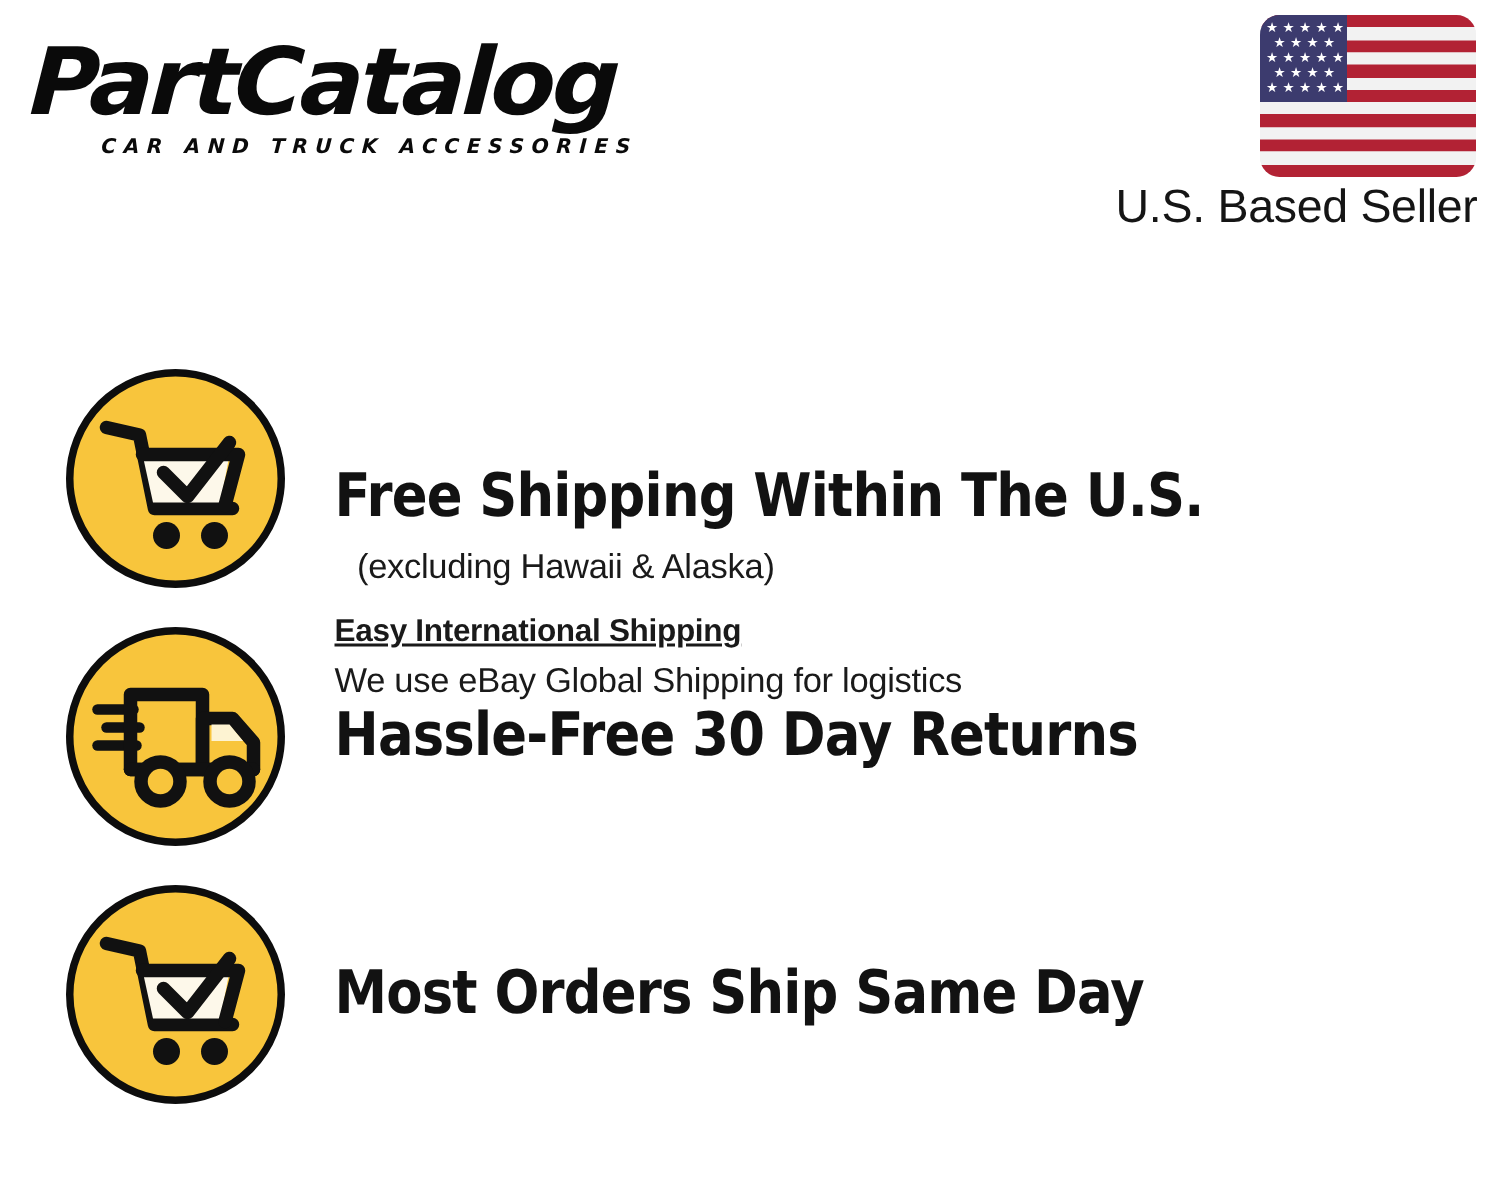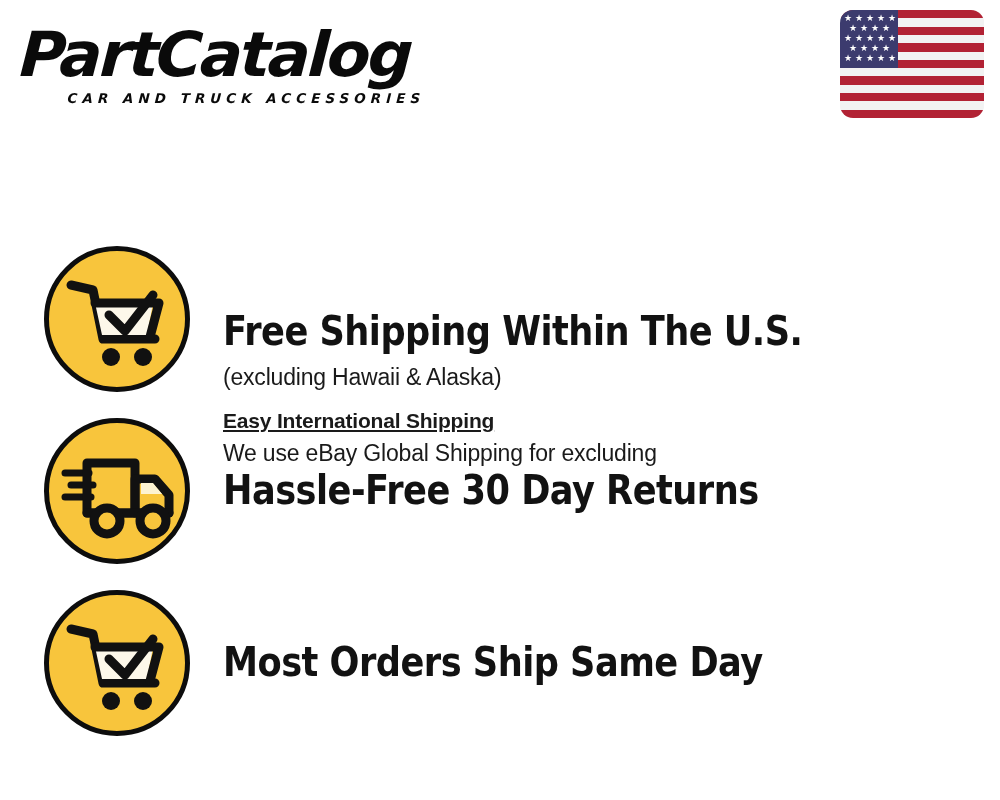--- a/index.html
+++ b/index.html
@@ -145,21 +145,21 @@
     font-weight: 400;
     font-size: 23px;
     line-height: 30px;
     letter-spacing: -0.2px;
     color: #1a1a1a;
     white-space: nowrap;
   }
   .feature-sub.bold { font-weight: 700; font-size: 21px; text-decoration: underline; }
 
   .row0-title { position: absolute; left: 0; top: 62px; }
-  .row0-sub1  { position: absolute; left: 0; top: 116px; }
+  .row0-sub1  { position: absolute; left: 15px; top: 116px; }
   .row0-sub2  { position: absolute; left: 0; top: 160px; }
   .row0-sub3  { position: absolute; left: 0; top: 192px; }
 
   .row-centered-title { position: absolute; left: 0; top: 49px; }
 </style>
 </head>
 <body>
 
 <div id="header">
 
@@ -204,40 +204,41 @@
       <div class="star" style="left:31px;top:35px"></div>
       <div class="star" style="left:42px;top:35px"></div>
       <div class="star" style="left:4px;top:45px"></div>
       <div class="star" style="left:15px;top:45px"></div>
       <div class="star" style="left:26px;top:45px"></div>
       <div class="star" style="left:37px;top:45px"></div>
       <div class="star" style="left:48px;top:45px"></div>
     </div>
   </div>
 
+  <div id="seller-note">U.S. Based Seller</div>
 </div>
 
 <div id="features">
 
   <div class="feature-row" data-row="0">
     <div class="badge-circle">
       <svg width="136" height="136" viewBox="0 0 136 136" aria-hidden="true">
         <path d="M22 34 L44 39 L54 88 L106 88" fill="none" stroke="#111" stroke-width="9" stroke-linecap="round" stroke-linejoin="round"></path>
         <path d="M46 52 L104 52 L98 84 L53 84 Z" fill="#fdf8ea" stroke="none"></path>
         <path d="M46 52 L110 52 L101 86" fill="none" stroke="#111" stroke-width="9" stroke-linecap="round" stroke-linejoin="round"></path>
         <path d="M60 64 L76 80 L104 44" fill="none" stroke="#111" stroke-width="9" stroke-linecap="round" stroke-linejoin="round"></path>
         <circle cx="62" cy="106" r="9" fill="#111"></circle>
         <circle cx="94" cy="106" r="9" fill="#111"></circle>
       </svg>
     </div>
     <div class="feature-text">
       <div class="feature-title row0-title">Free Shipping Within The U.S.</div>
       <div class="feature-sub row0-sub1">(excluding Hawaii &amp; Alaska)</div>
       <div class="feature-sub bold row0-sub2">Easy International Shipping</div>
-      <div class="feature-sub row0-sub3">We use eBay Global Shipping for excluding</div>
+      <div class="feature-sub row0-sub3">We use eBay Global Shipping for logistics</div>
     </div>
   </div>
 
   <div class="feature-row" data-row="1">
     <div class="badge-circle">
       <svg width="136" height="136" viewBox="0 0 136 136" aria-hidden="true">
         <path d="M16 50 H40" stroke="#111" stroke-width="7" stroke-linecap="round"></path>
         <path d="M22 62 H44" stroke="#111" stroke-width="7" stroke-linecap="round"></path>
         <path d="M16 74 H42" stroke="#111" stroke-width="7" stroke-linecap="round"></path>
         <path d="M38 40 H86 V90 H38 Z" fill="none" stroke="#111" stroke-width="9" stroke-linejoin="round"></path>

